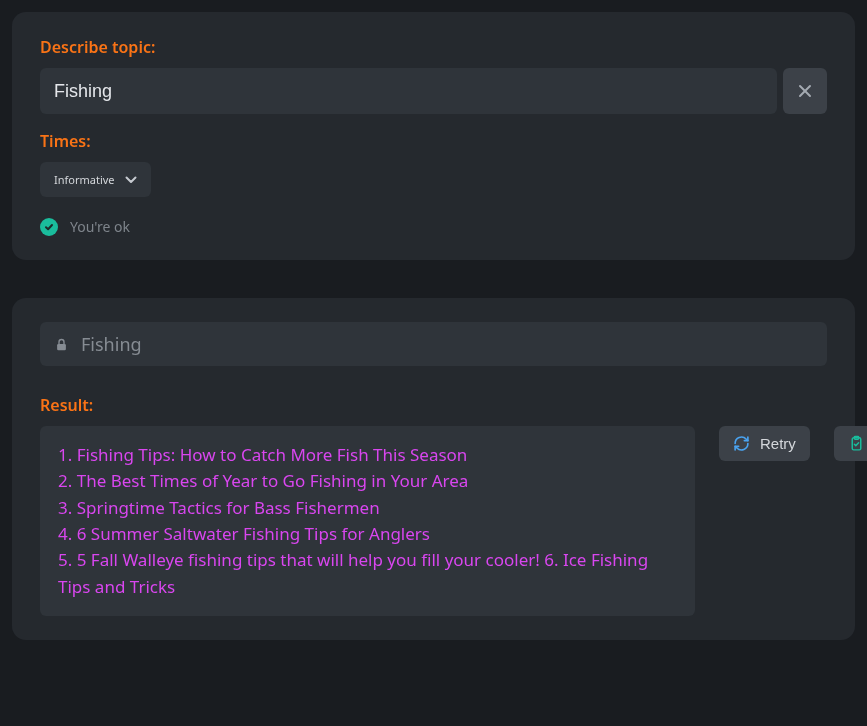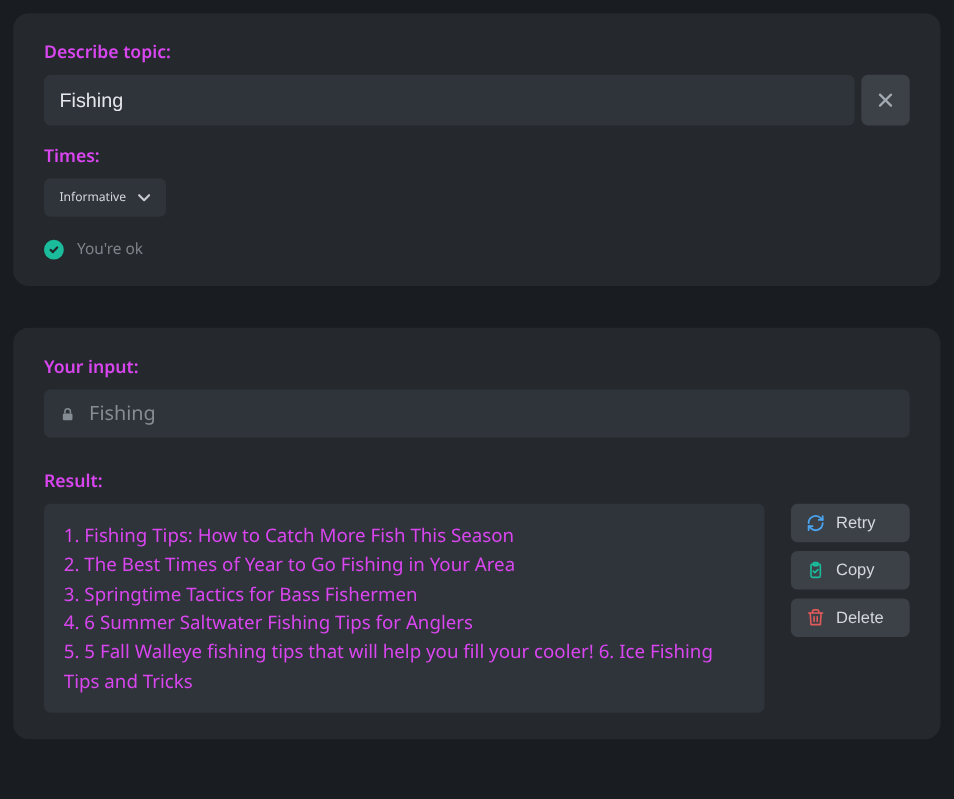--- a/index.html
+++ b/index.html
@@ -22,21 +22,21 @@
       margin-bottom: 38px;
     }
     .card2 {
       background: #25292E;
       border-radius: 14px;
       padding: 24px 28px;
     }
     .field-label {
       font-size: 16px;
       font-weight: 600;
-      color: #d946ef;
+      color: #f97316;
       margin-bottom: 10px;
     }
     .input-row {
       display: flex;
       gap: 6px;
       margin-bottom: 16px;
     }
     .text-input {
       flex: 1;
       background: #2F343A;
@@ -142,22 +142,22 @@
       flex: 1;
       background: #2F343A;
       border-radius: 6px;
       padding: 16px 18px;
       color: #d946ef;
       font-size: 17px;
       line-height: 1.55;
     }
     .side-actions {
       display: flex;
-      flex-direction: column;
-      gap: 8px;
+      flex-direction: row;
+      gap: 24px;
       width: 108px;
     }
     .side-btn {
       display: flex;
       align-items: center;
       gap: 10px;
       background: #3C4148;
       border: none;
       border-radius: 6px;
       padding: 9px 14px;
@@ -200,21 +200,20 @@
         <svg width="10" height="10" viewBox="0 0 10 10" fill="none" stroke="#1E2A2A" stroke-width="2" stroke-linecap="round" stroke-linejoin="round">
             <polyline points="2 5.2 4.1 7.2 8 3"></polyline>
           </svg>
       </span>
       <span>You're ok</span>
     </div>
   </div>
 </div>
 
 <div class="card2">
-  <div class="field-label">Your input:</div>
   <div class="locked-input">
     <span class="icon">
       <svg width="15" height="15" viewBox="0 0 24 24" fill="#868C93">
           <rect x="5" y="11" width="14" height="10" rx="2"></rect>
           <path d="M8 11 V8 a4 4 0 0 1 8 0 V11" fill="none" stroke="#868C93" stroke-width="2.2"></path>
         </svg>
     </span>
     <span>Fishing</span>
   </div>
 

